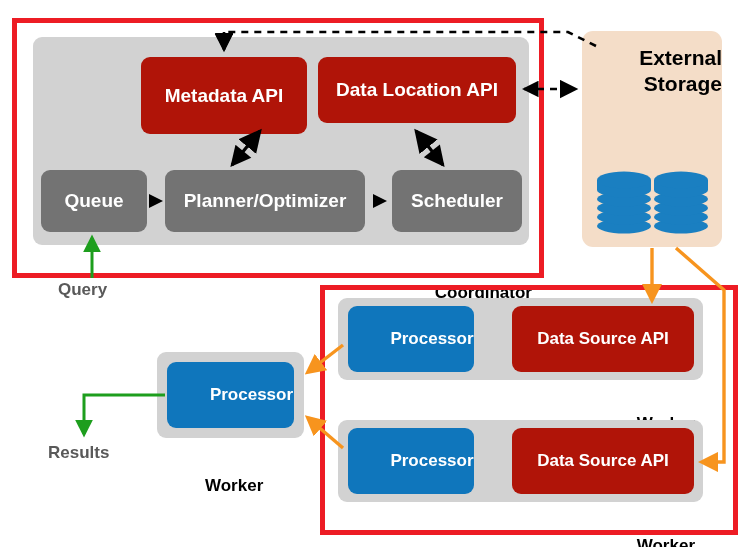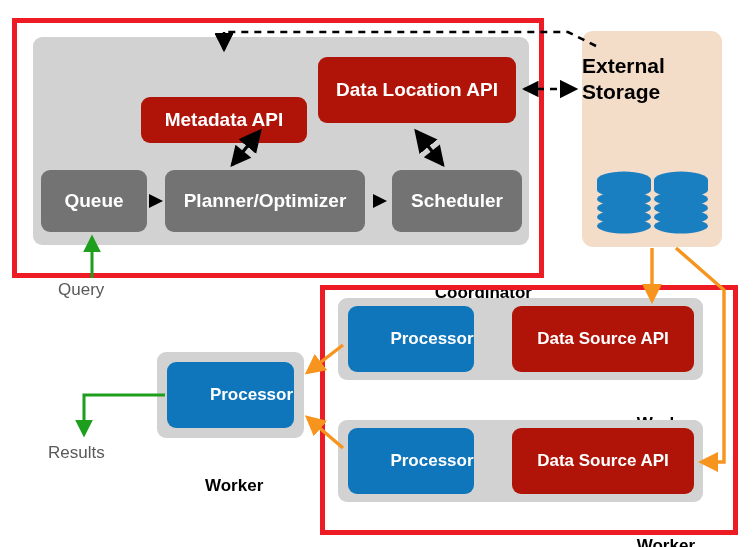--- a/index.html
+++ b/index.html
@@ -20,47 +20,47 @@
   #worker-panel-left{left:157px;top:352px;width:147px;height:86px;}
 
   
   .node{position:absolute;border-radius:9px;display:flex;align-items:center;
         justify-content:center;color:#ffffff;font-weight:bold;box-sizing:border-box;
         text-align:center;line-height:1.05;}
   .red-node{background:#b01408;}
   .lblue-node{background:#737373;}
   .dblue-node{background:#0f76bc;padding-left:42px;}
 
-  #metadata-api{left:141px;top:57px;width:166px;height:46px;font-size:19px;margin-top:40px;}
+  #metadata-api{left:141px;top:57px;width:166px;height:77px;font-size:19px;}
   #data-location-api{left:318px;top:57px;width:198px;height:66px;font-size:19px;}
   #queue{left:41px;top:170px;width:106px;height:62px;font-size:19px;}
   #planner-optimizer{left:165px;top:170px;width:200px;height:62px;font-size:19px;}
   #scheduler{left:392px;top:170px;width:130px;height:62px;font-size:19px;}
 
   #processor-a{left:348px;top:306px;width:126px;height:66px;font-size:17px;}
   #dsapi-a{left:512px;top:306px;width:182px;height:66px;font-size:17px;}
   #processor-b{left:348px;top:428px;width:126px;height:66px;font-size:17px;}
   #dsapi-b{left:512px;top:428px;width:182px;height:66px;font-size:17px;}
   #processor-left{left:167px;top:362px;width:127px;height:66px;font-size:17px;}
 
   
   #external-storage{position:absolute;left:582px;top:31px;width:140px;height:216px;
       background:#f4ddc8;border-radius:11px;}
-  #external-storage-label{position:absolute;left:582px;top:53px;width:140px;
-      text-align:left;font-size:21px;font-weight:bold;color:#000000;line-height:1.22;}
+  #external-storage-label{position:absolute;left:582px;top:45px;width:140px;
+      text-align:right;font-size:21px;font-weight:bold;color:#000000;line-height:1.22;}
   #disk-stacks{position:absolute;left:592px;top:168px;width:120px;height:70px;}
 
   
   .caption{position:absolute;font-weight:bold;color:#000000;font-size:17px;margin-top:31px;}
   #coordinator-caption{left:400px;top:252px;width:132px;text-align:right;}
   #worker-caption-a{left:560px;top:383px;width:135px;text-align:right;}
   #worker-caption-b{left:560px;top:505px;width:135px;text-align:right;}
   #worker-caption-left{left:205px;top:445px;width:110px;text-align:left;}
 
-  .ext-caption{position:absolute;font-weight:normal;color:#595959;font-size:17px;}
+  .ext-caption{position:absolute;font-weight:bold;color:#595959;font-size:17px;}
   #query-caption{left:58px;top:280px;}
   #results-caption{left:48px;top:443px;}
 
   svg.overlay{position:absolute;left:0;top:0;width:753px;height:547px;pointer-events:none;}
   svg.disks{width:120px;height:70px;}
 </style>
 </head>
 <body>
 
 <div class="stage">

